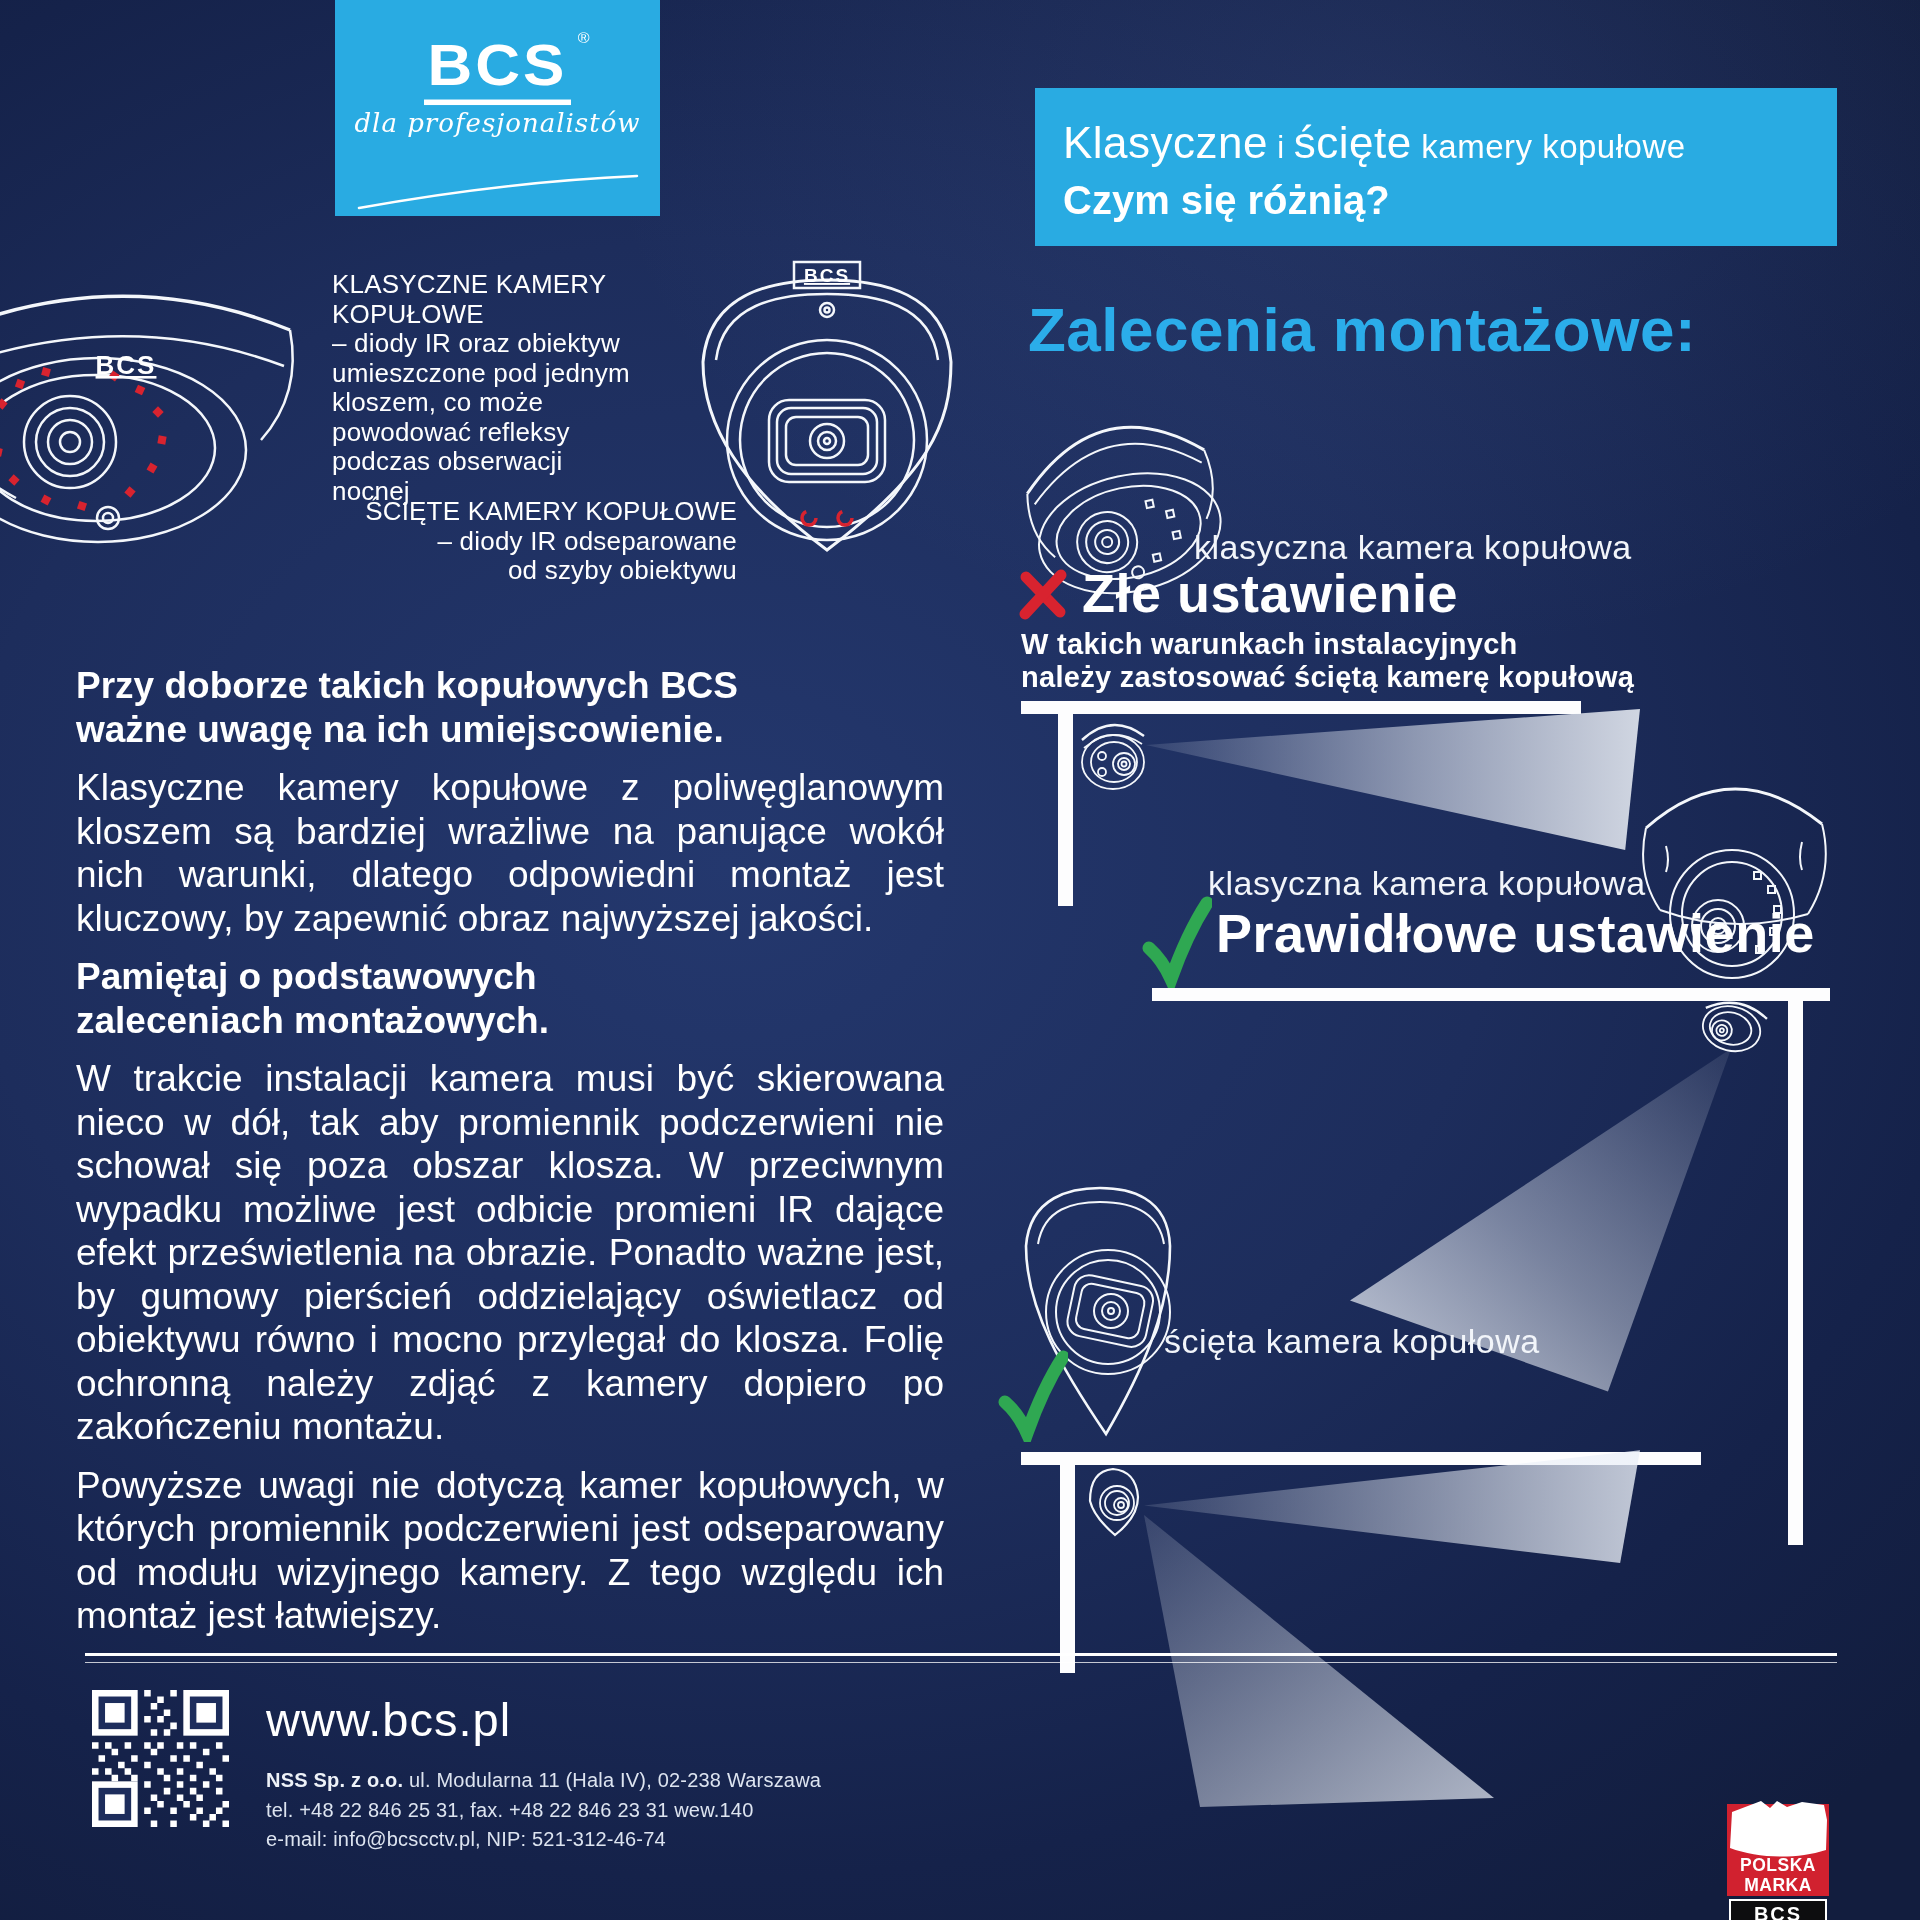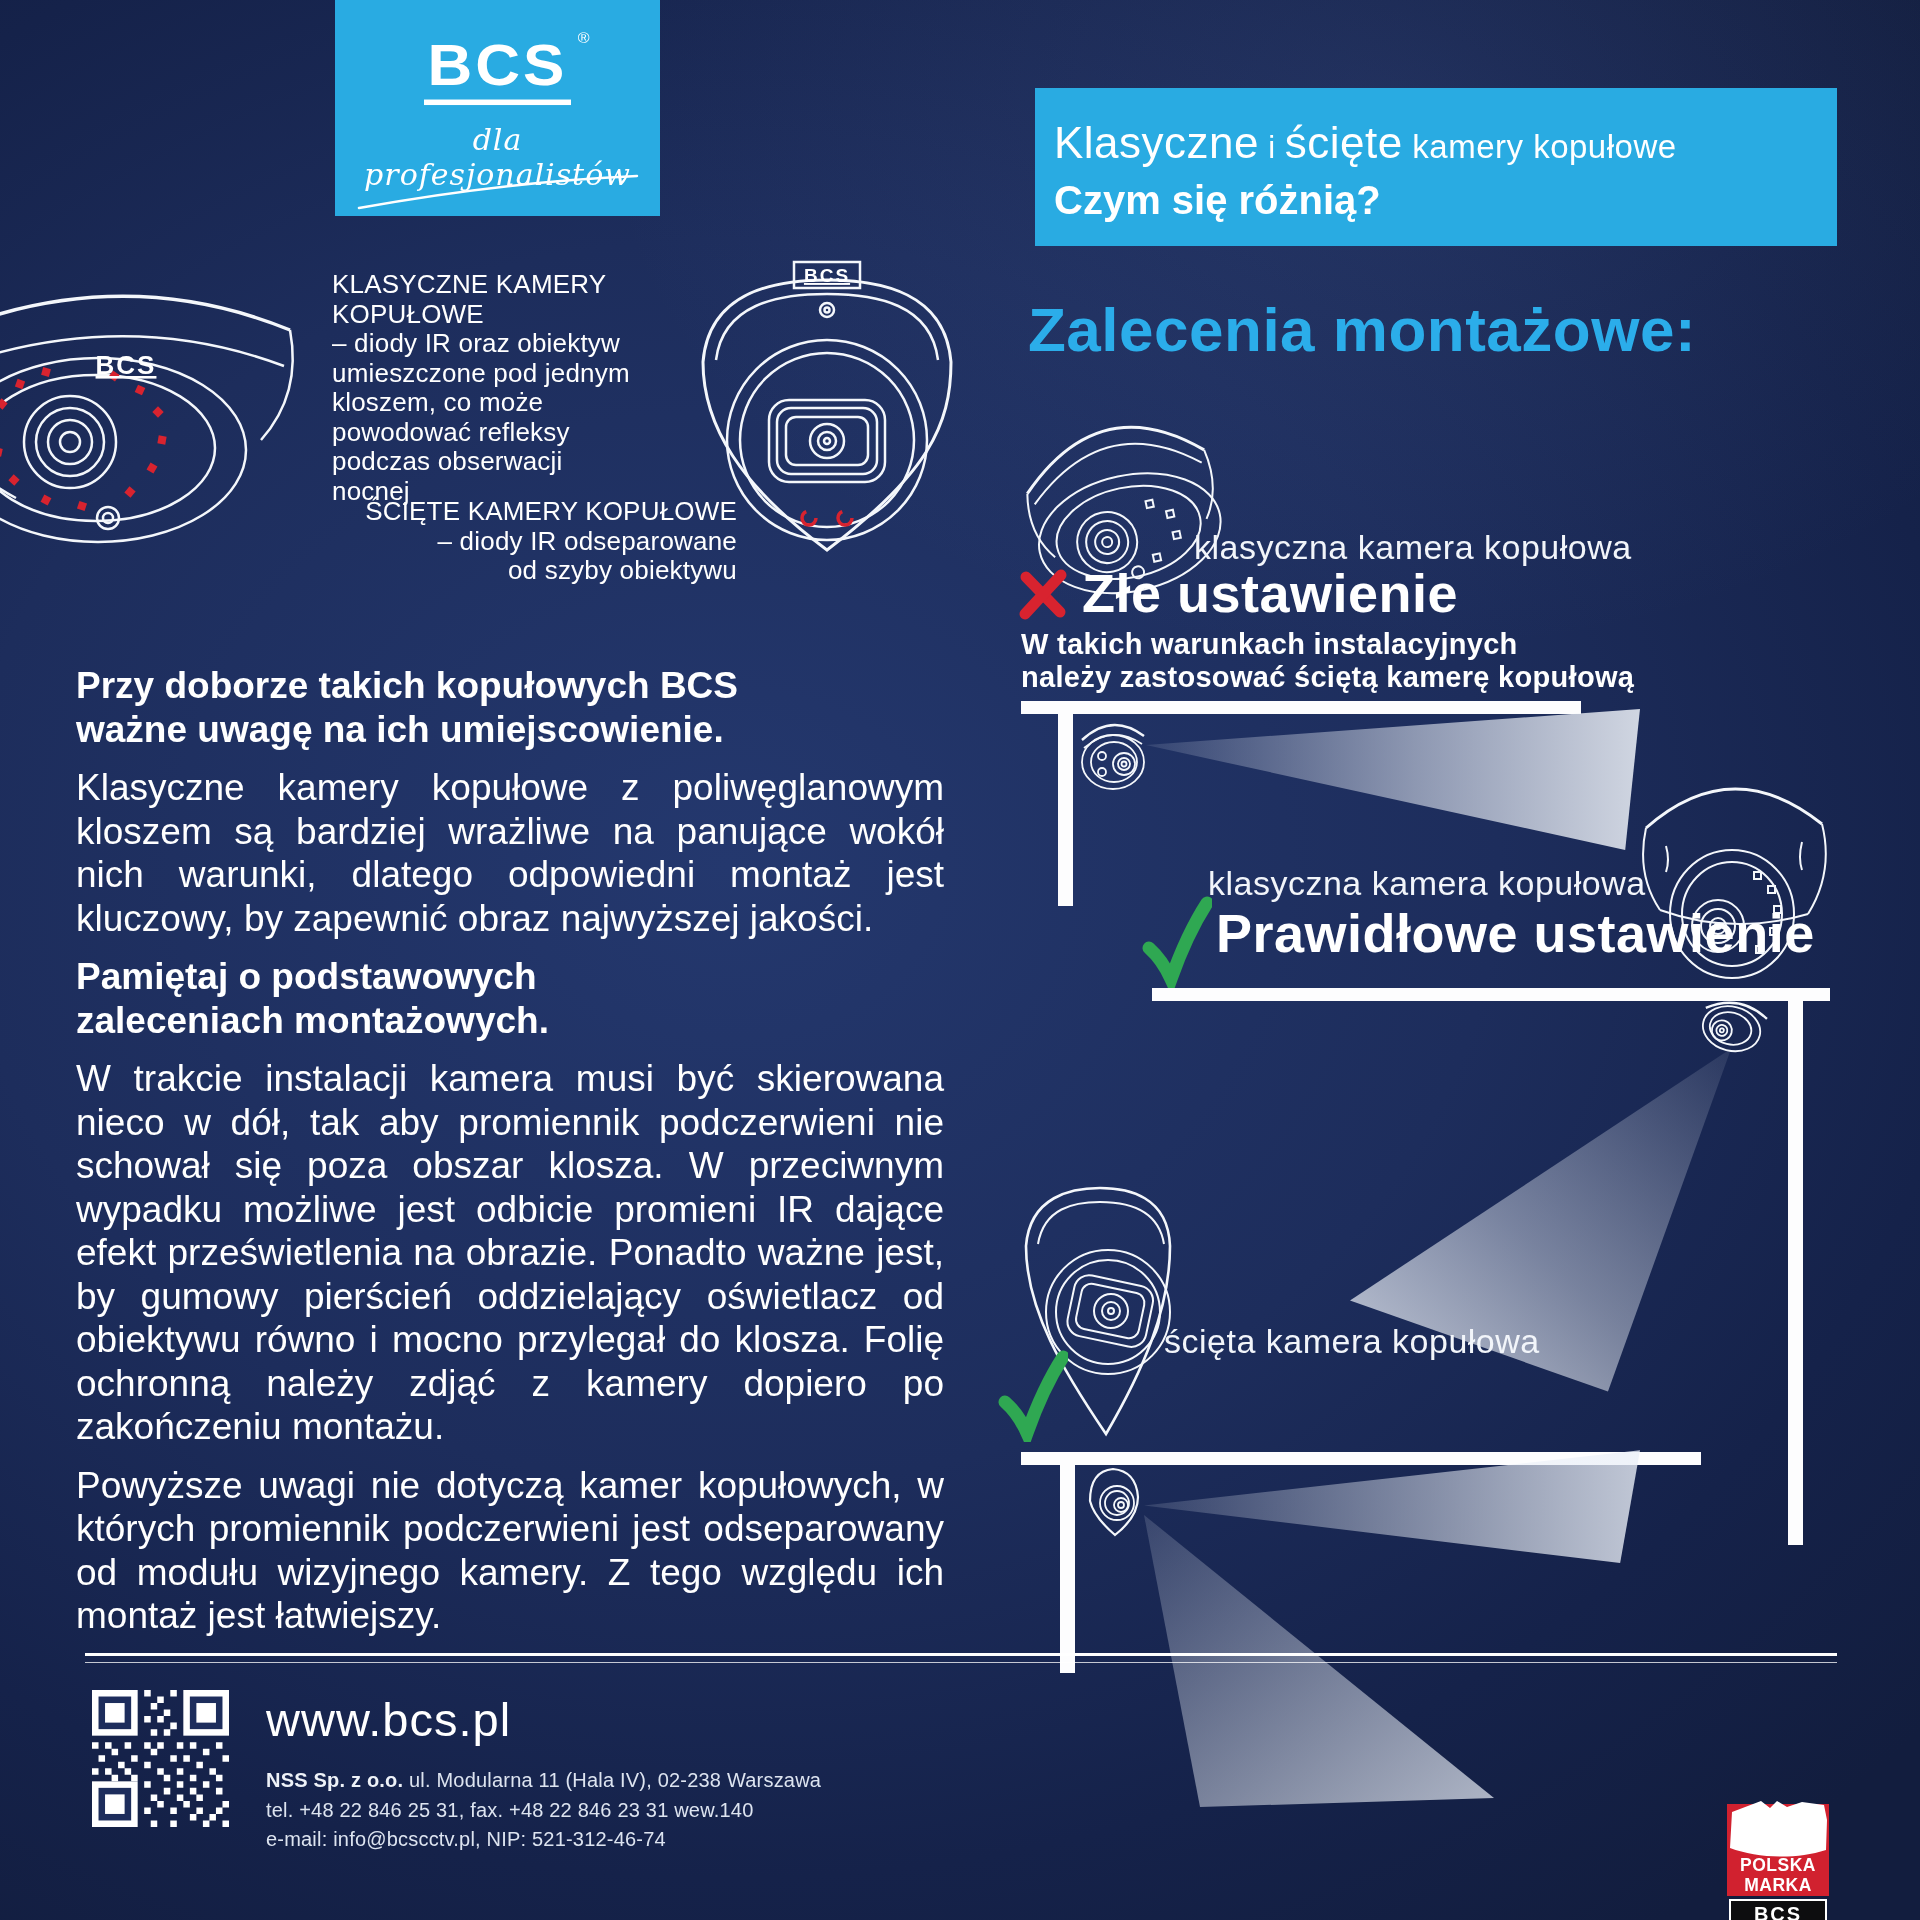--- a/index.html
+++ b/index.html
@@ -11,35 +11,35 @@
     font-family:"Liberation Sans","DejaVu Sans",sans-serif;color:#fff;
   }
   .abs{position:absolute;}
   .nowrap{white-space:nowrap;}
 
   
   .brand-box{left:335px;top:0;width:325px;height:216px;background:#29abe2;text-align:center;}
   .bcs-logo{position:relative;display:inline-block;margin-top:34px;font-weight:700;font-size:62px;
     letter-spacing:3px;line-height:1;border-bottom:6px solid #fff;padding:0 4px 6px 4px;transform:scaleY(.92);}
   .bcs-reg{position:absolute;top:-6px;right:-18px;font-size:16px;font-weight:400;letter-spacing:0;}
-  .brand-tagline{display:block;margin-top:14px;font-family:"DejaVu Serif","Liberation Serif",serif;
-    font-style:italic;font-size:30px;letter-spacing:1px;}
+  .brand-tagline{display:block;font-family:"DejaVu Serif","Liberation Serif",serif;
+    font-style:italic;font-size:26px;letter-spacing:1px;}
   .brand-swoosh{left:18px;top:172px;}
 
   
   .classic-block{left:332px;top:270px;width:310px;font-size:26px;line-height:29.5px;letter-spacing:.2px;}
   .sciete-block{left:355px;top:497px;width:382px;font-size:26px;line-height:29.5px;text-align:right;letter-spacing:.2px;}
 
   
   .body-text{left:76px;top:664px;width:868px;font-size:37px;line-height:43.5px;}
   .body-text p{margin:0 0 15px 0;text-align:justify;}
   .body-text p.lead{font-weight:700;text-align:left;}
 
   
-  .header-box{left:1035px;top:88px;width:802px;height:158px;background:#29abe2;box-sizing:border-box;padding:30px 0 0 19px;}
+  .header-box{left:1035px;top:88px;width:802px;height:158px;background:#29abe2;box-sizing:border-box;padding:30px 0 0 28px;}
   .ht1{font-size:44px;font-weight:400;letter-spacing:.5px;}
   .ht1 .small{font-size:31px;}
   .ht1 .mid{font-size:33px;}
   .ht2{font-size:40px;font-weight:700;margin-top:10px;}
   .zalecenia{left:1028px;top:294px;font-size:62px;font-weight:700;color:#2badea;letter-spacing:.5px;}
 
   
   .cam-label{font-size:34px;font-weight:400;color:#f2f5fa;letter-spacing:.5px;}
   .rec-title{font-size:54px;font-weight:700;letter-spacing:.5px;}
   .rec-caption{font-size:29px;line-height:33px;letter-spacing:.3px;font-weight:bold;}

